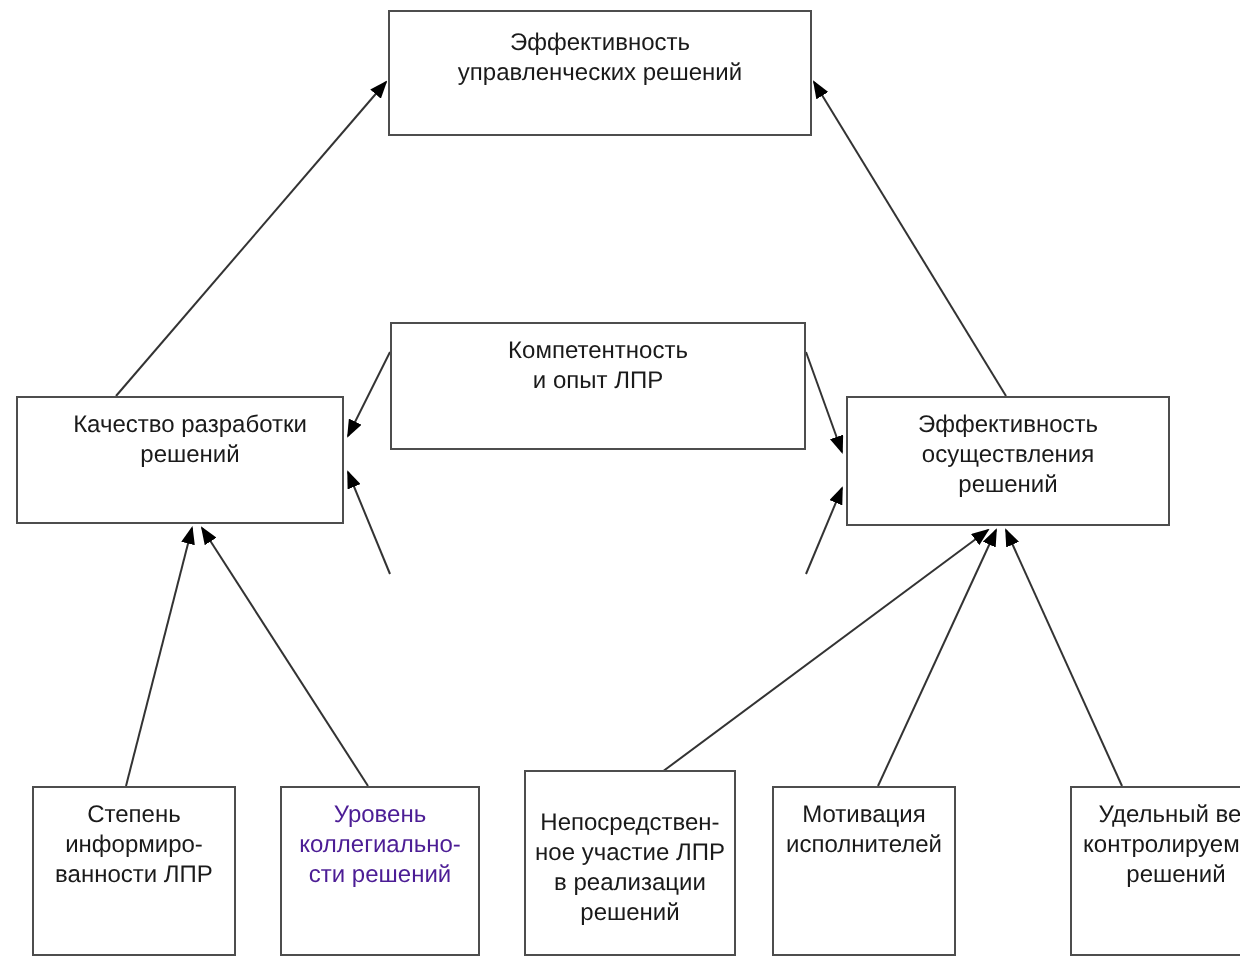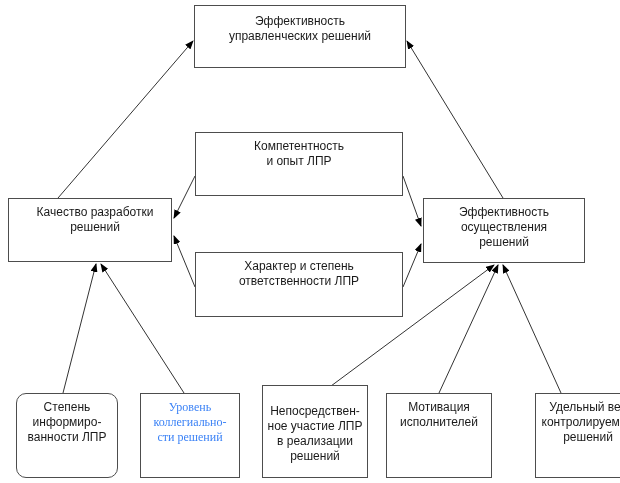--- a/index.html
+++ b/index.html
@@ -31,28 +31,28 @@
   }
   .node .label {
     display: inline-block;
     white-space: pre-line;
     font-size: 12px;
     line-height: 15px;
     color: #1a1a1a;
   }
   
   #node-management-effectiveness   { left:194px; top:5px;   width:212px; height:63px; padding-top:8px; }
-  #node-competence                 { left:195px; top:132px; width:208px; height:64px; }
+  #node-competence                 { left:195px; top:161px; width:208px; height:64px; }
   #node-responsibility             { left:195px; top:252px; width:208px; height:65px; }
   #node-development-quality        { left:8px;   top:198px; width:164px; height:64px; }
   #node-implementation-effectiveness { left:423px; top:198px; width:162px; height:65px; }
-  #node-informedness               { left:16px;  top:393px; width:102px; height:85px;border-radius:10px; }
+  #node-informedness               { left:16px;  top:393px; width:102px; height:85px; }
   #node-collegiality               { left:140px; top:393px; width:100px; height:85px; }
   #node-participation              { left:262px; top:385px; width:106px; height:93px; }
-  #node-motivation                 { left:386px; top:393px; width:106px; height:85px; }
+  #node-motivation                 { left:386px; top:393px; width:92px; height:85px; }
   #node-controlled-share           { left:506px; top:393px; width:106px; height:85px; }
 </style>
 </head>
 <body>
 
 <div id="canvas">
 
   <svg id="arrows" viewBox="0 0 620 483" xmlns="http://www.w3.org/2000/svg">
     <defs>
       <marker id="arrowhead" markerWidth="9" markerHeight="7" refX="8" refY="3.5" orient="auto">
@@ -75,44 +75,40 @@
   <div class="node" id="node-management-effectiveness" style="border-color: rgb(77, 77, 77);">
     <span class="label" style="color: rgb(26, 26, 26);">Эффективность
 управленческих решений</span>
   </div>
 
   <div class="node" id="node-competence" style="border-color: rgb(77, 77, 77);">
     <span class="label" style="color: rgb(26, 26, 26);">Компетентность
 и опыт ЛПР</span>
   </div>
 
-  <div class="node" id="node-responsibility" style="border-color: rgb(77, 77, 77);">
-    <span class="label" style="color: rgb(26, 26, 26);">Характер и степень
-ответственности ЛПР</span>
-  </div>
 
   <div class="node" id="node-development-quality" style="border-color: rgb(77, 77, 77);">
     <span class="label" style="color: rgb(26, 26, 26); margin-left: 10px;">Качество разработки
 решений</span>
   </div>
 
   <div class="node" id="node-implementation-effectiveness" style="border-color: rgb(77, 77, 77);">
     <span class="label" style="color: rgb(26, 26, 26);">Эффективность
 осуществления
 решений</span>
   </div>
 
   <div class="node" id="node-informedness" style="border-color: rgb(77, 77, 77);">
     <span class="label" style="color: rgb(26, 26, 26);">Степень
 информиро-
 ванности ЛПР</span>
   </div>
 
   <div class="node" id="node-collegiality" style="border-color: rgb(77, 77, 77);">
-    <span class="label" style="color: #3b82f6; font-family: Liberation Serif, serif;">Уровень
+    <span class="label" style="color: #4c1d95;">Уровень
 коллегиально-
 сти решений</span>
   </div>
 
   <div class="node" id="node-participation" style="border-color: rgb(77, 77, 77);">
     <span class="label" style="color: rgb(26, 26, 26); margin-top: 12px;">Непосредствен-
 ное участие ЛПР
 в реализации
 решений</span>
   </div>

